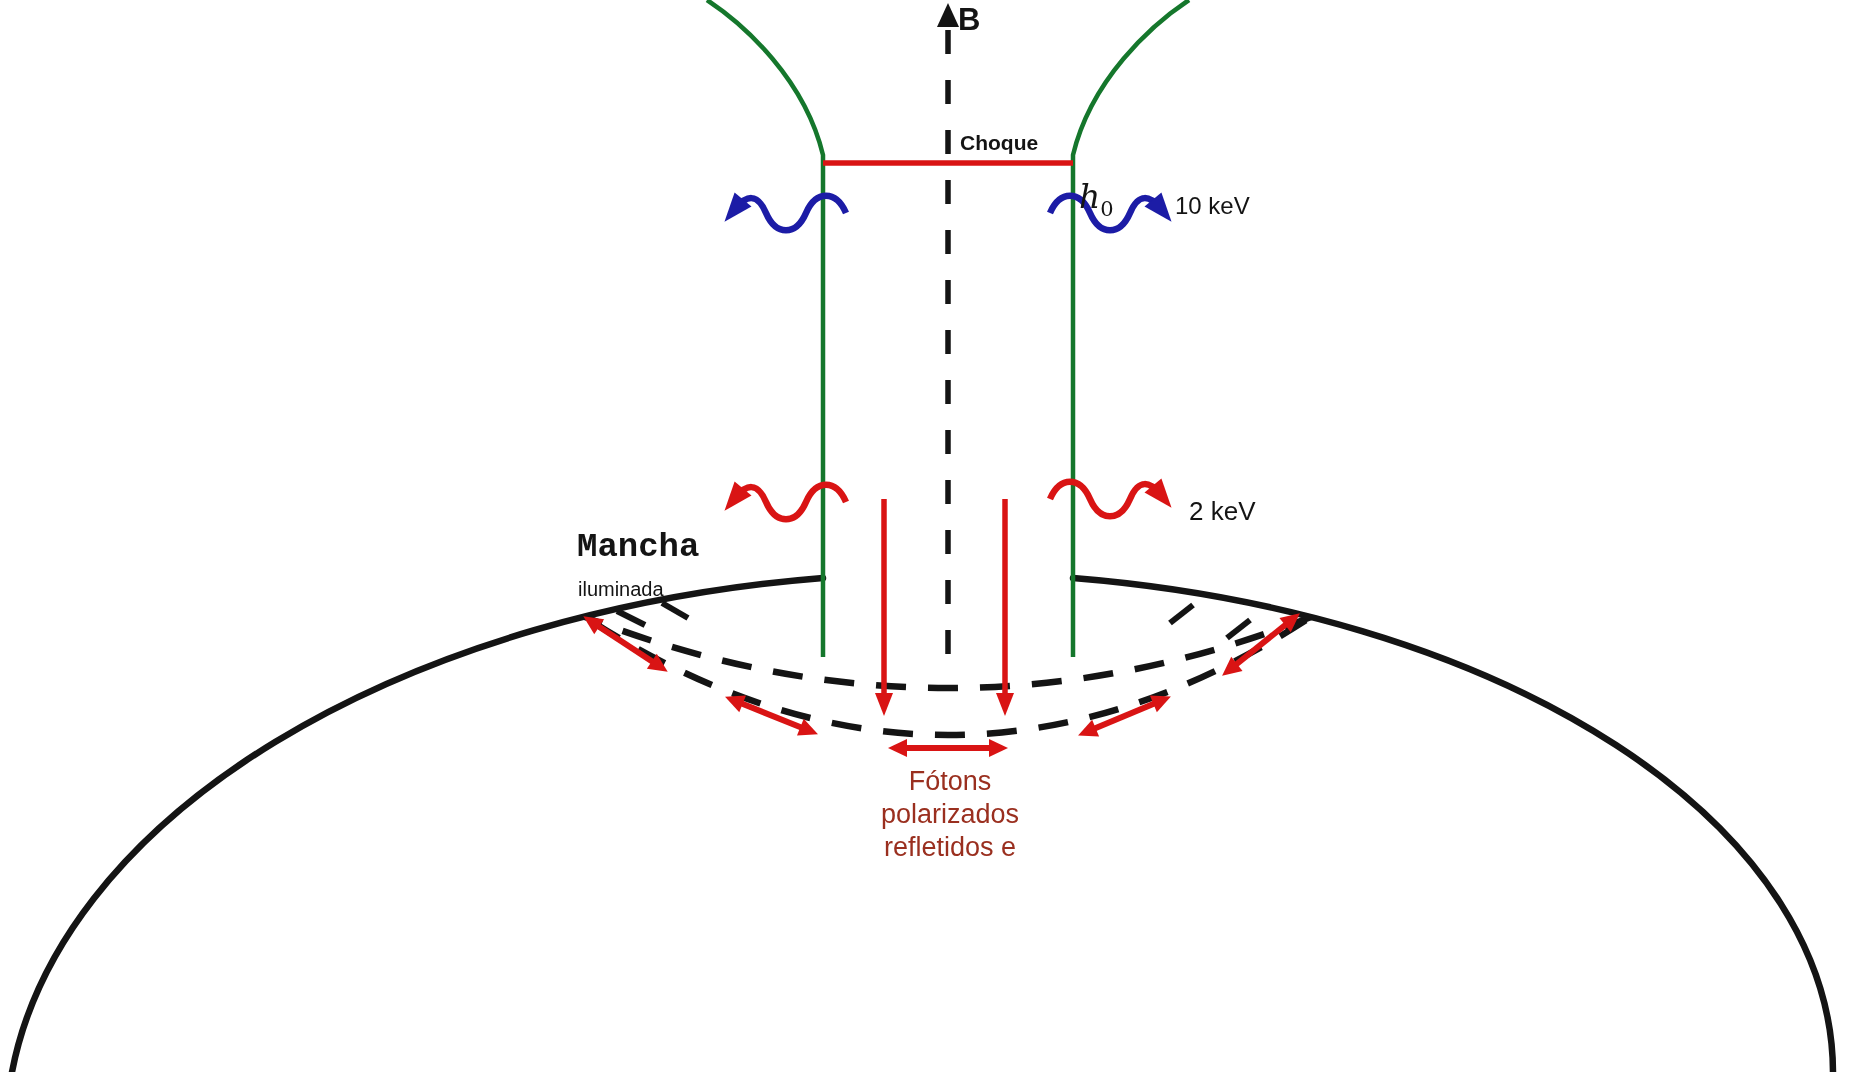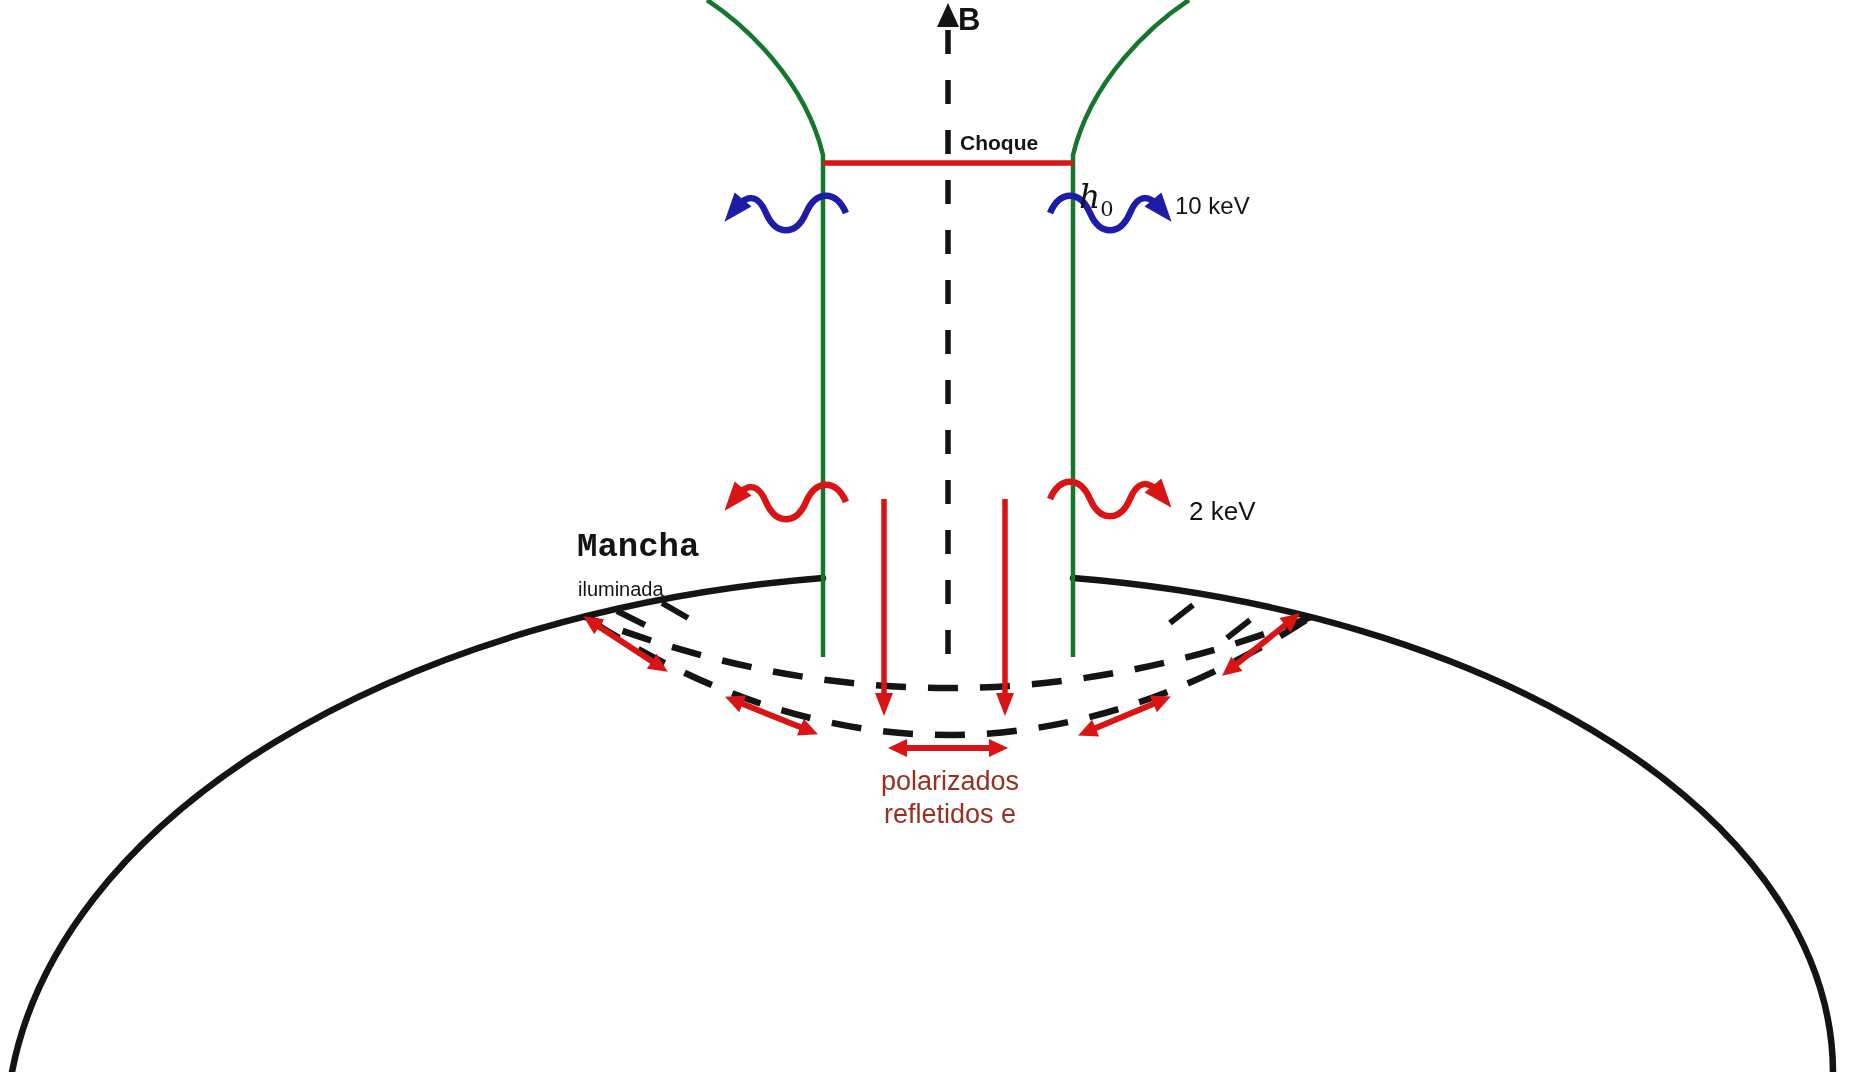--- a/index.html
+++ b/index.html
@@ -90,17 +90,18 @@
   <div class="lbl lbl-h0"><span>h</span><sub>0</sub></div>
 
   <div class="lbl lbl-10kev">10 keV</div>
 
   <div class="lbl lbl-2kev">2 keV</div>
 
   <div class="lbl lbl-mancha">Mancha</div>
   <div class="lbl lbl-iluminada">iluminada</div>
 
   <div class="lbl lbl-fotons">
+    <div>Fótons</div>
     <div>polarizados</div>
     <div>refletidos e</div>
   </div>
 
 </div>
 
 </body></html>

